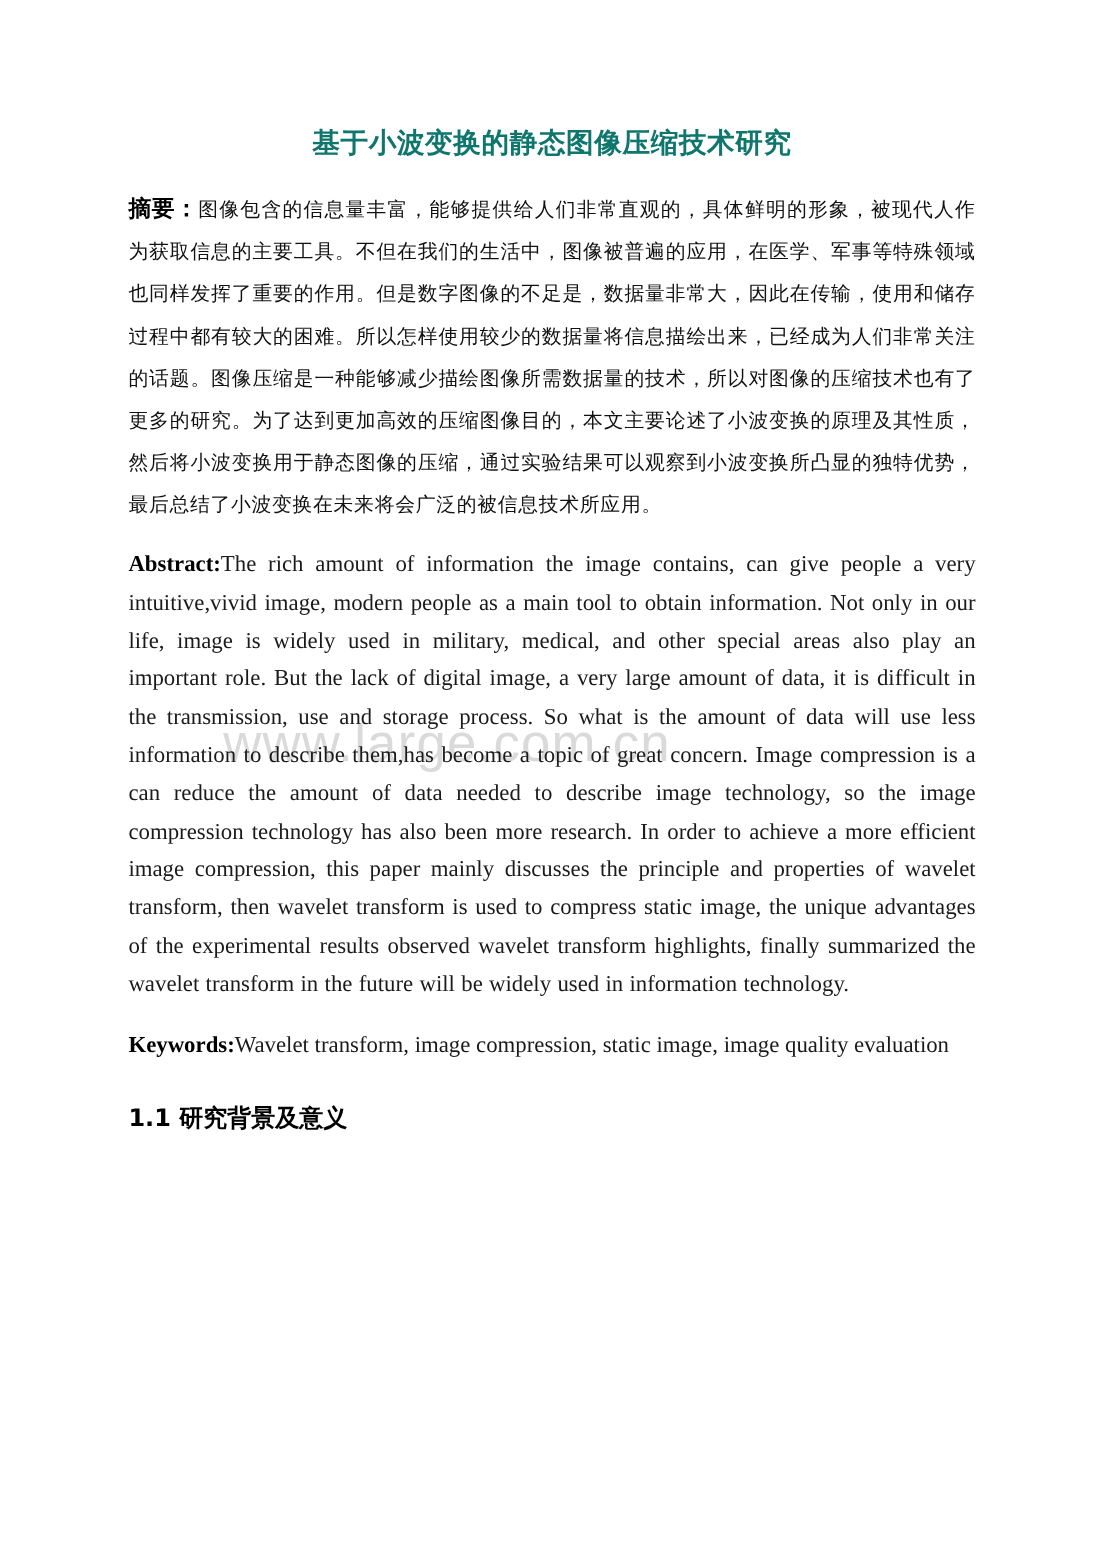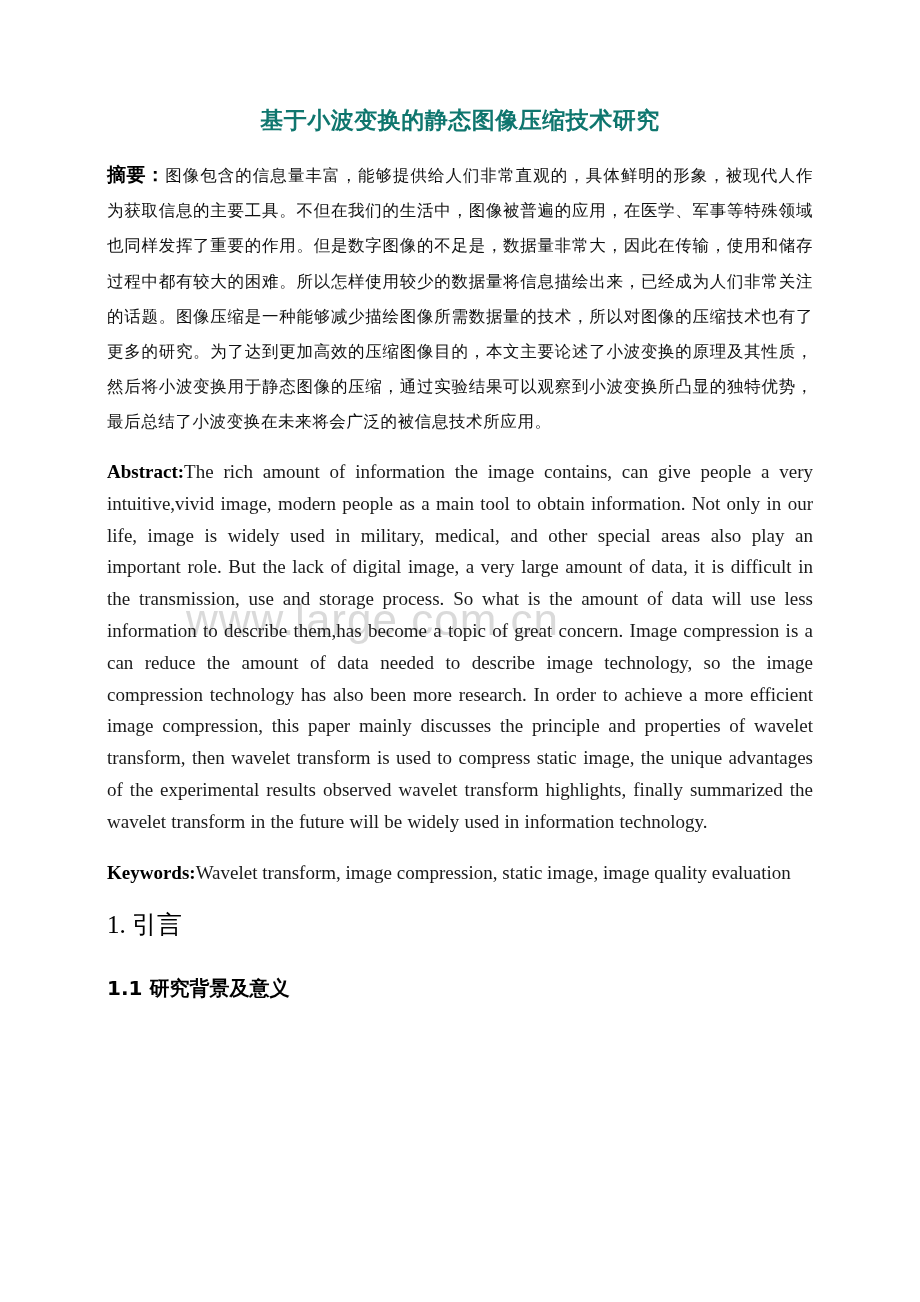--- a/index.html
+++ b/index.html
@@ -174,19 +174,18 @@
 
 
     <p class="en-block">
       <span class="lead">Abstract:</span><span>The  rich   amount  of information the   image   contains, can give   people a   very  intuitive,vivid image, modern  people as  a  main tool  to  obtain  information. Not  only in  our  life, image is widely used in military, medical, and other special areas also play an  important  role. But  the   lack  of digital   image, a  very   large   amount  of  data, it is  difficult in  the  transmission, use and      storage      process. So what     is      the      amount     of data will use  less information to  describe  them,has  become  a topic  of  great  concern. Image  compression  is a    can    reduce    the amount    of    data    needed    to describe    image technology, so  the image compression  technology has  also  been  more  research. In  order to achieve  a  more  efficient image   compression, this   paper   mainly   discusses   the principle and   properties   of  wavelet   transform, then wavelet   transform is   used   to   compress static   image, the   unique  advantages     of the     experimental     results observed wavelet     transform highlights, finally  summarized   the wavelet   transform in   the   future   will   be widely used   in   information  technology.</span>
     </p>
 
     <p class="kw-en">
       <span class="lead">Keywords:</span><span>Wavelet transform, image compression, static image, image quality evaluation</span>
     </p>
 
-    <h2 class="h1">1. 引言</h2>
 
     <h3 class="h2">1.1 研究背景及意义</h3>
 
 
   </div>
 </div>
 
 </body></html>

